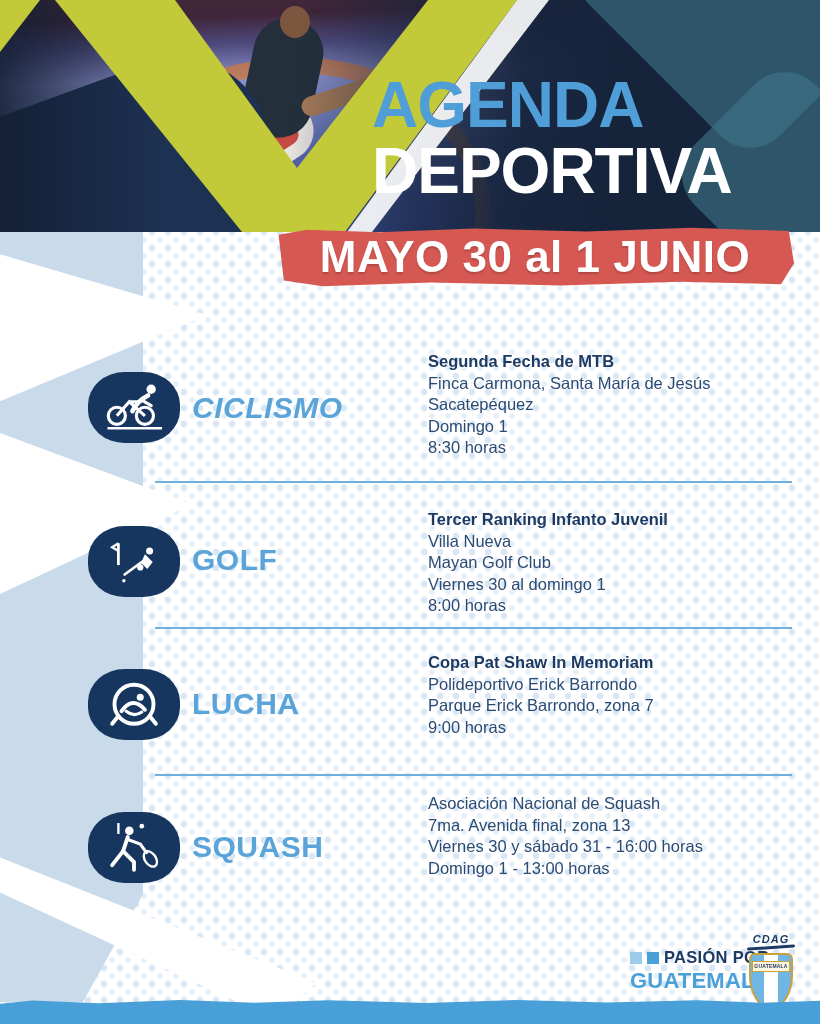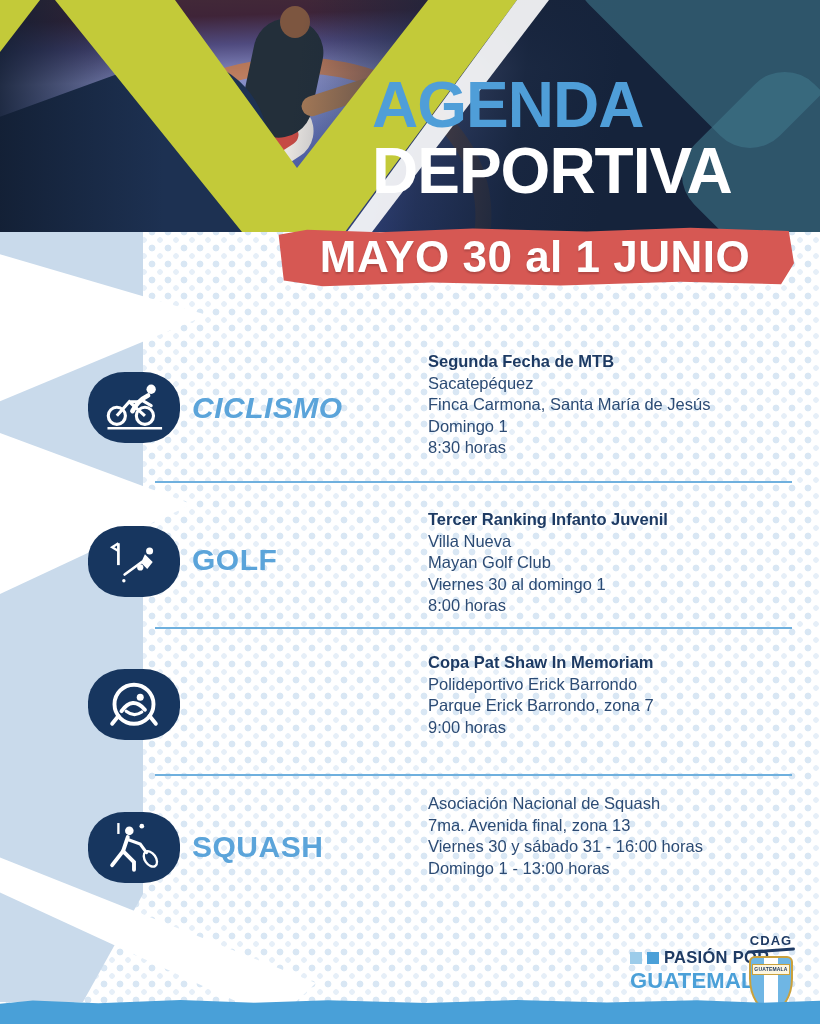--- a/index.html
+++ b/index.html
@@ -68,21 +68,21 @@
   .badge.r3{top:812px;} .sport-title.r3{top:847px;} .details.r3{top:793px;}
   .divider.d0{top:481px;} .divider.d1{top:627px;} .divider.d2{top:774px;}
   
   .pasion{position:absolute;left:630px;top:948px;}
   .pasion .top{display:flex;align-items:center;gap:5px;}
   .pasion .sq{width:12px;height:12px;display:inline-block;}
   .sq1{background:#9cccea;} .sq2{background:#4ba0d8;}
   .pasion .p1{color:#1e3a63;font-weight:700;font-size:16.5px;letter-spacing:.3px;}
   .pasion .p2{color:#4ba0d8;font-weight:800;font-size:22px;letter-spacing:.2px;margin-top:1px;}
   .cdag{position:absolute;left:742px;top:933px;width:58px;text-align:center;}
-  .cdag .word{color:#1e3a63;font-weight:800;font-size:13px;letter-spacing:1px;}
+  .cdag .word{color:#1e3a63;font-weight:800;font-style:italic;font-size:11px;letter-spacing:1px;}
   .cdag .swoosh{width:48px;height:3px;background:#1e3a63;margin:1px auto 4px auto;transform:rotate(-4deg);border-radius:2px;}
   .shield{position:relative;width:44px;height:56px;margin:0 auto;border:2px solid #caa13c;
     border-radius:6px 6px 50% 50% / 6px 6px 60% 60%;
     background:linear-gradient(90deg,#6fb6e4 0 32%,#ffffff 32% 68%,#6fb6e4 68% 100%);box-sizing:border-box;}
   .shield .band{position:absolute;left:1px;right:1px;top:6px;height:9px;background:#fdf6e0;border:1px solid #caa13c;
     font-size:5px;font-weight:700;color:#1e3a63;line-height:8px;letter-spacing:.2px;}
   .bottom-bar{position:absolute;left:0;bottom:0;width:820px;height:26px;background:#49a0d8;
     clip-path:polygon(0 22%,4% 10%,12% 20%,22% 8%,31% 18%,40% 9%,52% 19%,63% 8%,74% 17%,85% 9%,93% 18%,100% 11%,100% 100%,0 100%);}
 </style>
 </head>
@@ -130,22 +130,22 @@
       <path d="M28,48 L44,30 L64,48 M44,30 L56,30" stroke-width="4"></path>
       <path d="M48,42 C53,32 60,26 68,22" stroke-width="6" stroke-linecap="round"></path>
       <path d="M60,28 l12,7" stroke-width="4" stroke-linecap="round"></path>
       <circle cx="72" cy="14" r="6" fill="#ffffff" stroke="none"></circle>
       <line x1="16" y1="64" x2="86" y2="64" stroke-width="3"></line>
     </svg>
   </div>
   <div class="sport-title r0">CICLISMO</div>
   <div class="details r0">
     <div class="t">Segunda Fecha de MTB</div>
+    <div>Finca Carmona, Santa María de Jesús</div>
     <div>Sacatepéquez</div>
-    <div>Finca Carmona, Santa María de Jesús</div>
     <div>Domingo 1</div>
     <div>8:30 horas</div>
   </div>
   <div class="divider d0"></div>
 
   <div class="badge r1">
     <svg viewBox="0 0 100 76" fill="none" stroke="#ffffff">
       <line x1="30" y1="14" x2="30" y2="42" stroke-width="3.5"></line>
       <path d="M30,14 l-8,5 8,5" stroke-width="3"></path>
       <line x1="38" y1="54" x2="60" y2="38" stroke-width="3.5" stroke-linecap="round"></line>
@@ -168,20 +168,21 @@
   <div class="badge r2">
     <svg viewBox="0 0 100 76" fill="none" stroke="#ffffff">
       <circle cx="50" cy="37" r="25" stroke-width="5"></circle>
       <path d="M34,46 Q48,26 64,44" stroke-width="5" stroke-linecap="round"></path>
       <circle cx="58" cy="28" r="4.5" fill="#ffffff" stroke="none"></circle>
       <path d="M40,46 Q50,54 60,47" stroke-width="4" stroke-linecap="round"></path>
       <path d="M30,52 l-8,10" stroke-width="5" stroke-linecap="round"></path>
       <path d="M70,52 l8,10" stroke-width="5" stroke-linecap="round"></path>
     </svg>
   </div>
+  <div class="sport-title r2">LUCHA</div>
   <div class="details r2">
     <div class="t">Copa Pat Shaw In Memoriam</div>
     <div>Polideportivo Erick Barrondo</div>
     <div>Parque Erick Barrondo, zona 7</div>
     <div>9:00 horas</div>
   </div>
   <div class="divider d2"></div>
 
   <div class="badge r3">
     <svg viewBox="0 0 100 76" fill="none" stroke="#ffffff">

